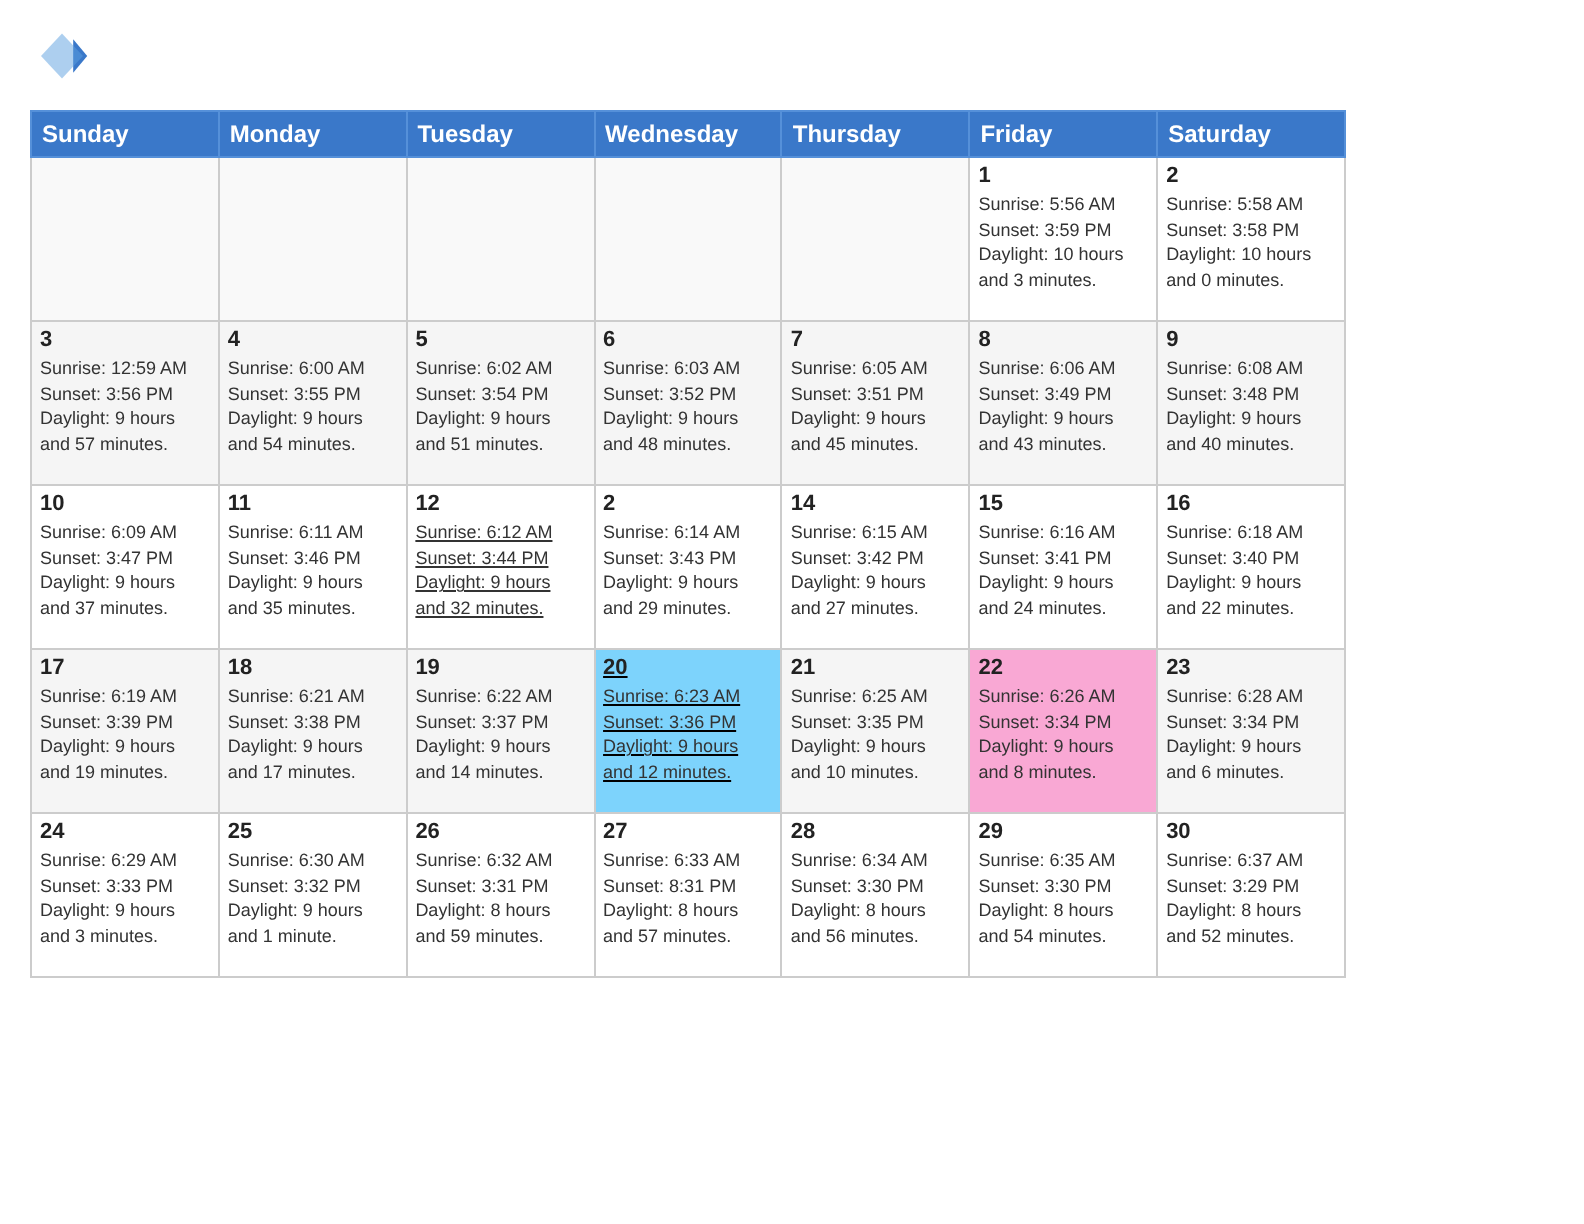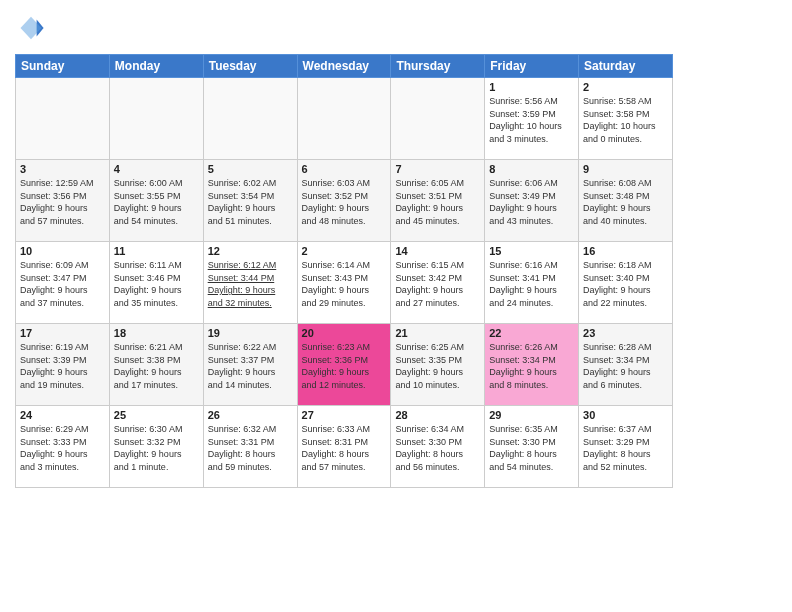--- a/index.html
+++ b/index.html
@@ -247,21 +247,21 @@
             <div class="day-info" style="white-space: pre-line;">Sunrise: 6:21 AM
 Sunset: 3:38 PM
 Daylight: 9 hours and 17 minutes.</div>
           </td>
           <td style="background: rgb(245, 245, 245);">
             <span class="day-number">19</span>
             <div class="day-info" style="white-space: pre-line;">Sunrise: 6:22 AM
 Sunset: 3:37 PM
 Daylight: 9 hours and 14 minutes.</div>
           </td>
-          <td style="background: #ec4899;">
+          <td style="background: #7dd3fc; text-decoration: underline;">
             <span class="day-number">20</span>
             <div class="day-info" style="white-space: pre-line;">Sunrise: 6:23 AM
 Sunset: 3:36 PM
 Daylight: 9 hours and 12 minutes.</div>
           </td>
           <td style="background: rgb(245, 245, 245);">
             <span class="day-number">21</span>
             <div class="day-info" style="white-space: pre-line;">Sunrise: 6:25 AM
 Sunset: 3:35 PM
 Daylight: 9 hours and 10 minutes.</div>

